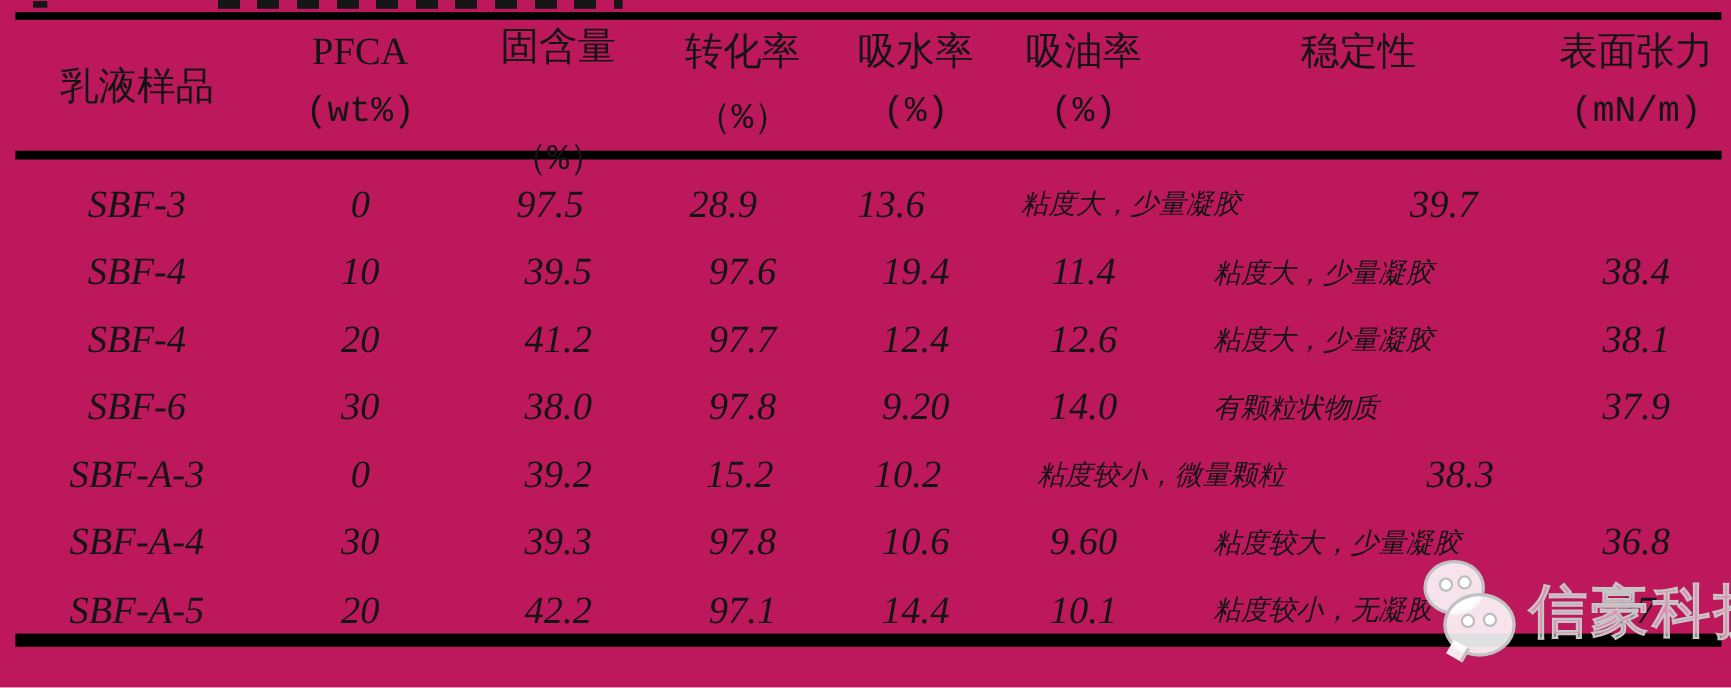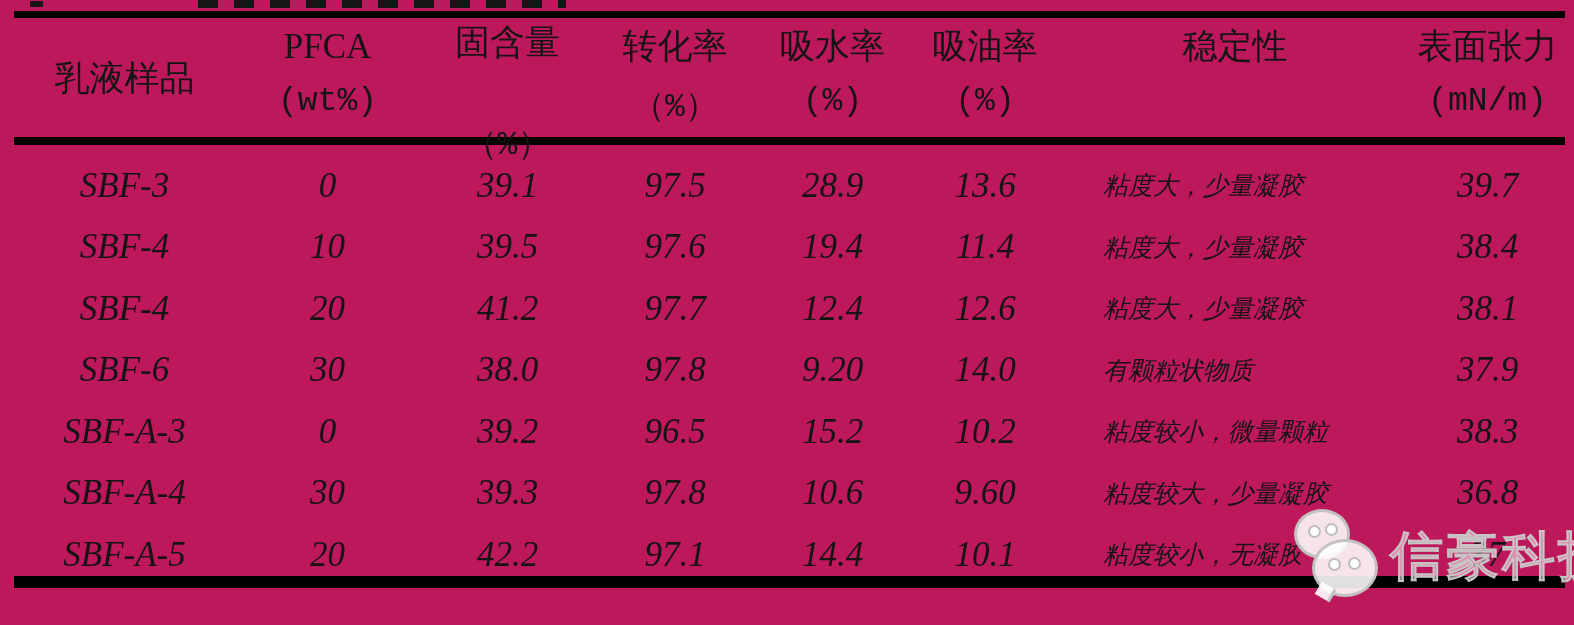--- a/index.html
+++ b/index.html
@@ -99,21 +99,20 @@
     <div class="hcell c8">
       <div class="ht">表面张力</div>
       <div class="hu">(mN/m)</div>
     </div>
   </div>
 
   <div class="tbody">
     <div class="trow">
       <div class="tcell c1">SBF-3</div>
       <div class="tcell c2">0</div>
-      <div class="tcell c3">39.1</div>
       <div class="tcell c4">97.5</div>
       <div class="tcell c5">28.9</div>
       <div class="tcell c6">13.6</div>
       <div class="tcell c7 stab">粘度大，少量凝胶</div>
       <div class="tcell c8">39.7</div>
     </div>
     <div class="trow">
       <div class="tcell c1">SBF-4</div>
       <div class="tcell c2">10</div>
       <div class="tcell c3">39.5</div>
@@ -140,21 +139,20 @@
       <div class="tcell c4">97.8</div>
       <div class="tcell c5">9.20</div>
       <div class="tcell c6">14.0</div>
       <div class="tcell c7 stab">有颗粒状物质</div>
       <div class="tcell c8">37.9</div>
     </div>
     <div class="trow">
       <div class="tcell c1">SBF-A-3</div>
       <div class="tcell c2">0</div>
       <div class="tcell c3">39.2</div>
-      <div class="tcell c4">96.5</div>
       <div class="tcell c5">15.2</div>
       <div class="tcell c6">10.2</div>
       <div class="tcell c7 stab">粘度较小，微量颗粒</div>
       <div class="tcell c8">38.3</div>
     </div>
     <div class="trow">
       <div class="tcell c1">SBF-A-4</div>
       <div class="tcell c2">30</div>
       <div class="tcell c3">39.3</div>
       <div class="tcell c4">97.8</div>

